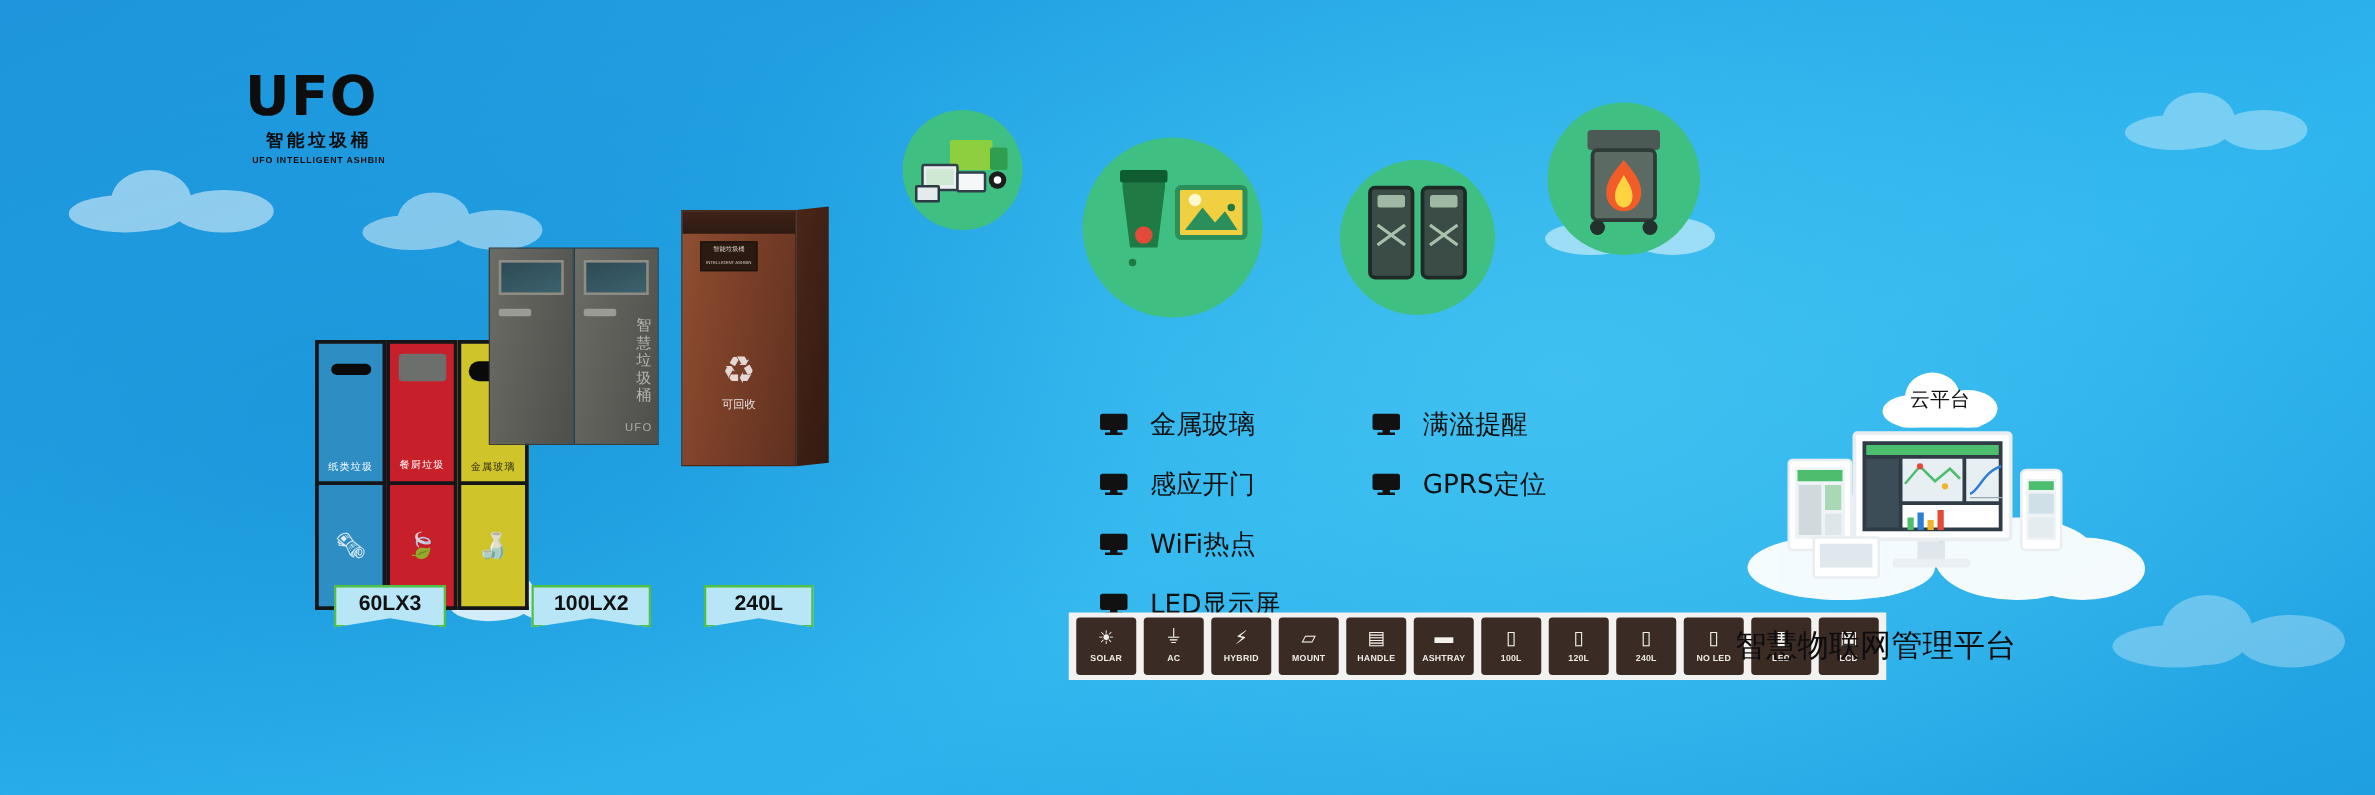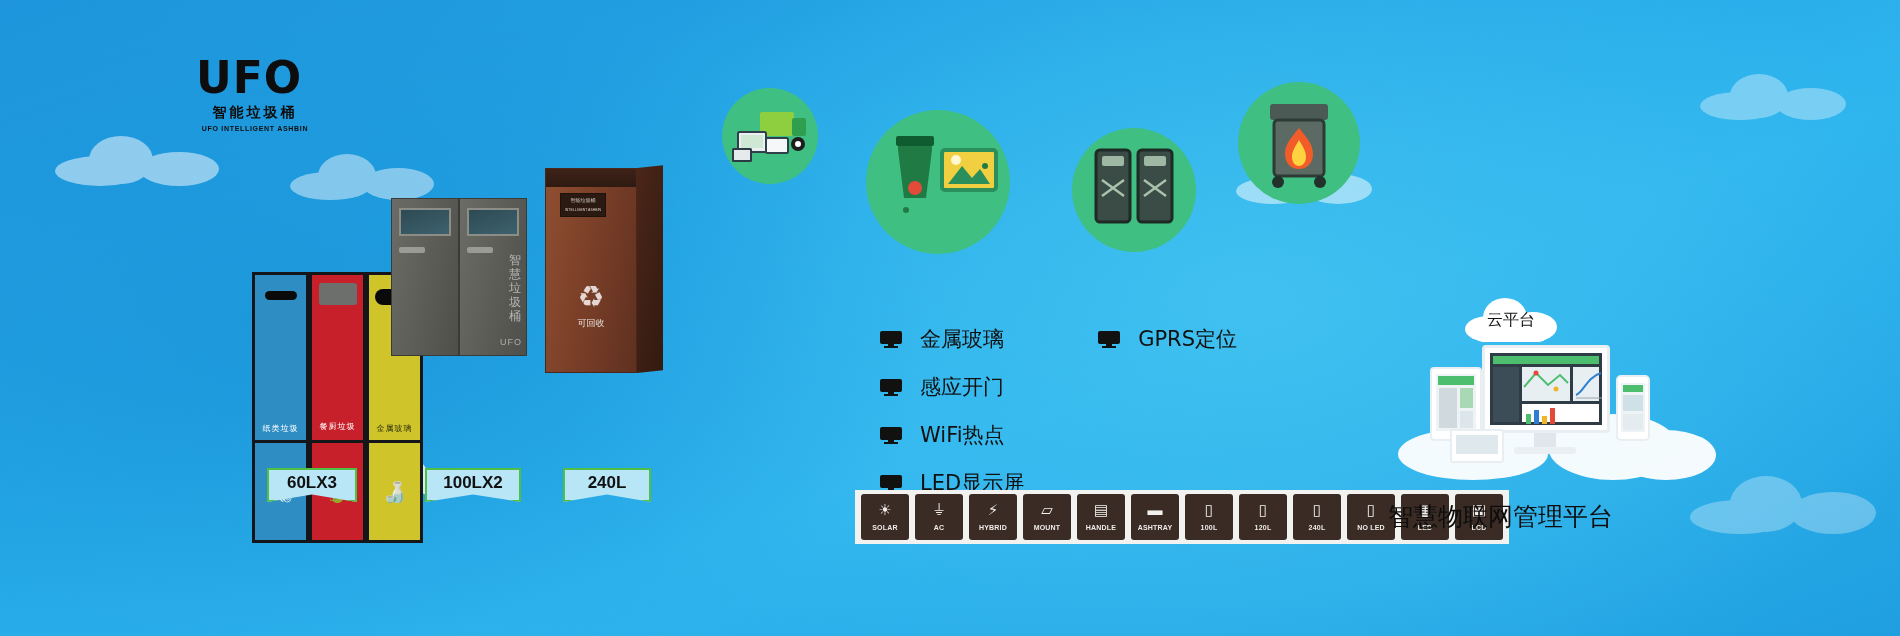--- a/index.html
+++ b/index.html
@@ -21,21 +21,21 @@
   #logo{position:absolute;left:196px;top:56px;width:118px;height:92px;}
   #logo .ufo-text{
     font-family:"DejaVu Sans",sans-serif;font-weight:bold;font-size:44px;
     letter-spacing:1px;color:#0d0d0d;line-height:44px;
   }
   #logo .cn{font-size:14px;font-weight:bold;color:#0d0d0d;letter-spacing:3px;margin-top:4px;}
   #logo .en{font-size:7px;font-weight:bold;color:#0d0d0d;letter-spacing:.7px;margin-top:3px;}
   
   .bin{position:absolute;}
   .tri{display:flex;}
-  .tri .panel{width:57px;height:171px;border:3px solid #14161a;box-sizing:border-box;position:relative;}
+  .tri .panel{width:57px;height:116px;border:3px solid #14161a;box-sizing:border-box;position:relative;}
   .tri .slot{position:absolute;left:50%;transform:translateX(-50%);top:12px;background:#0a0a0a;}
   .tri .lbl{position:absolute;left:0;right:0;bottom:6px;text-align:center;font-size:8px;color:#fff;letter-spacing:1px;}
   .tri .body{width:57px;height:100px;border:3px solid #14161a;border-top:none;box-sizing:border-box;position:relative;overflow:hidden;}
   .tri .sym{position:absolute;left:50%;top:50%;transform:translate(-50%,-50%);font-size:26px;color:rgba(255,255,255,.85);}
   
   .gray .unit{width:68px;height:158px;background:linear-gradient(100deg,#6b6c66 0%,#5e5f59 45%,#4e4f4a 100%);
       border:1px solid #3a3b37;box-sizing:border-box;position:relative;}
   .gray .win{position:absolute;left:7px;top:9px;width:52px;height:28px;background:linear-gradient(160deg,#2e4a54,#3c626e);
       border:2px solid #8c8d86;box-sizing:border-box;}
   .gray .handle{position:absolute;left:7px;top:48px;width:26px;height:6px;background:#9a9b94;border-radius:2px;}
@@ -74,21 +74,21 @@
   
   #iconstrip{
     position:absolute;left:855px;top:490px;height:54px;background:#f2f2f0;
     display:flex;align-items:center;padding:4px 6px;gap:6px;box-sizing:border-box;
   }
   .istile{width:48px;height:46px;background:#3a2b24;border-radius:3px;display:flex;flex-direction:column;
       align-items:center;justify-content:flex-start;padding-top:3px;box-sizing:border-box;}
   .isart{width:34px;height:25px;display:flex;align-items:center;justify-content:center;color:#f3f1ee;font-size:15px;}
   .islbl{font-size:7px;font-weight:bold;color:#efece8;letter-spacing:.2px;margin-top:2px;}
   
-  #cloudlbl{position:absolute;left:1465px;top:296px;width:92px;height:46px;}
+  #cloudlbl{position:absolute;left:1506px;top:296px;width:92px;height:46px;}
   #cloudlbl .cb{position:absolute;background:#fff;border-radius:50%;}
   #cloudlbl .txt{position:absolute;left:0;right:0;top:14px;text-align:center;font-size:16px;color:#111;z-index:3;}
   #monitorgrp{position:absolute;left:1430px;top:345px;width:240px;height:130px;}
   .mon{position:absolute;background:#fff;border:2px solid #e9eef2;box-sizing:border-box;}
   .screen{position:absolute;background:#eef3f6;overflow:hidden;}
   #platformtitle{position:absolute;left:1388px;top:500px;font-size:25px;color:#0d0d0d;
       font-family:"DejaVu Sans",sans-serif;white-space:nowrap;}
 </style>
 </head>
 <body>
@@ -286,20 +286,28 @@
       <div class="frow">
         <span class="fico">
             <i class="sc"></i>
             <i class="st"></i>
             <i class="bs"></i>
           </span>
         <span class="ftxt">LED显示屏</span>
       </div>
     </div>
     <div class="fcol">
+      <div class="frow">
+        <span class="fico">
+            <i class="sc"></i>
+            <i class="st"></i>
+            <i class="bs"></i>
+          </span>
+        <span class="ftxt">满溢提醒</span>
+      </div>
       <div class="frow">
         <span class="fico">
             <i class="sc"></i>
             <i class="st"></i>
             <i class="bs"></i>
           </span>
         <span class="ftxt">GPRS定位</span>
       </div>
     </div>
   </div>

